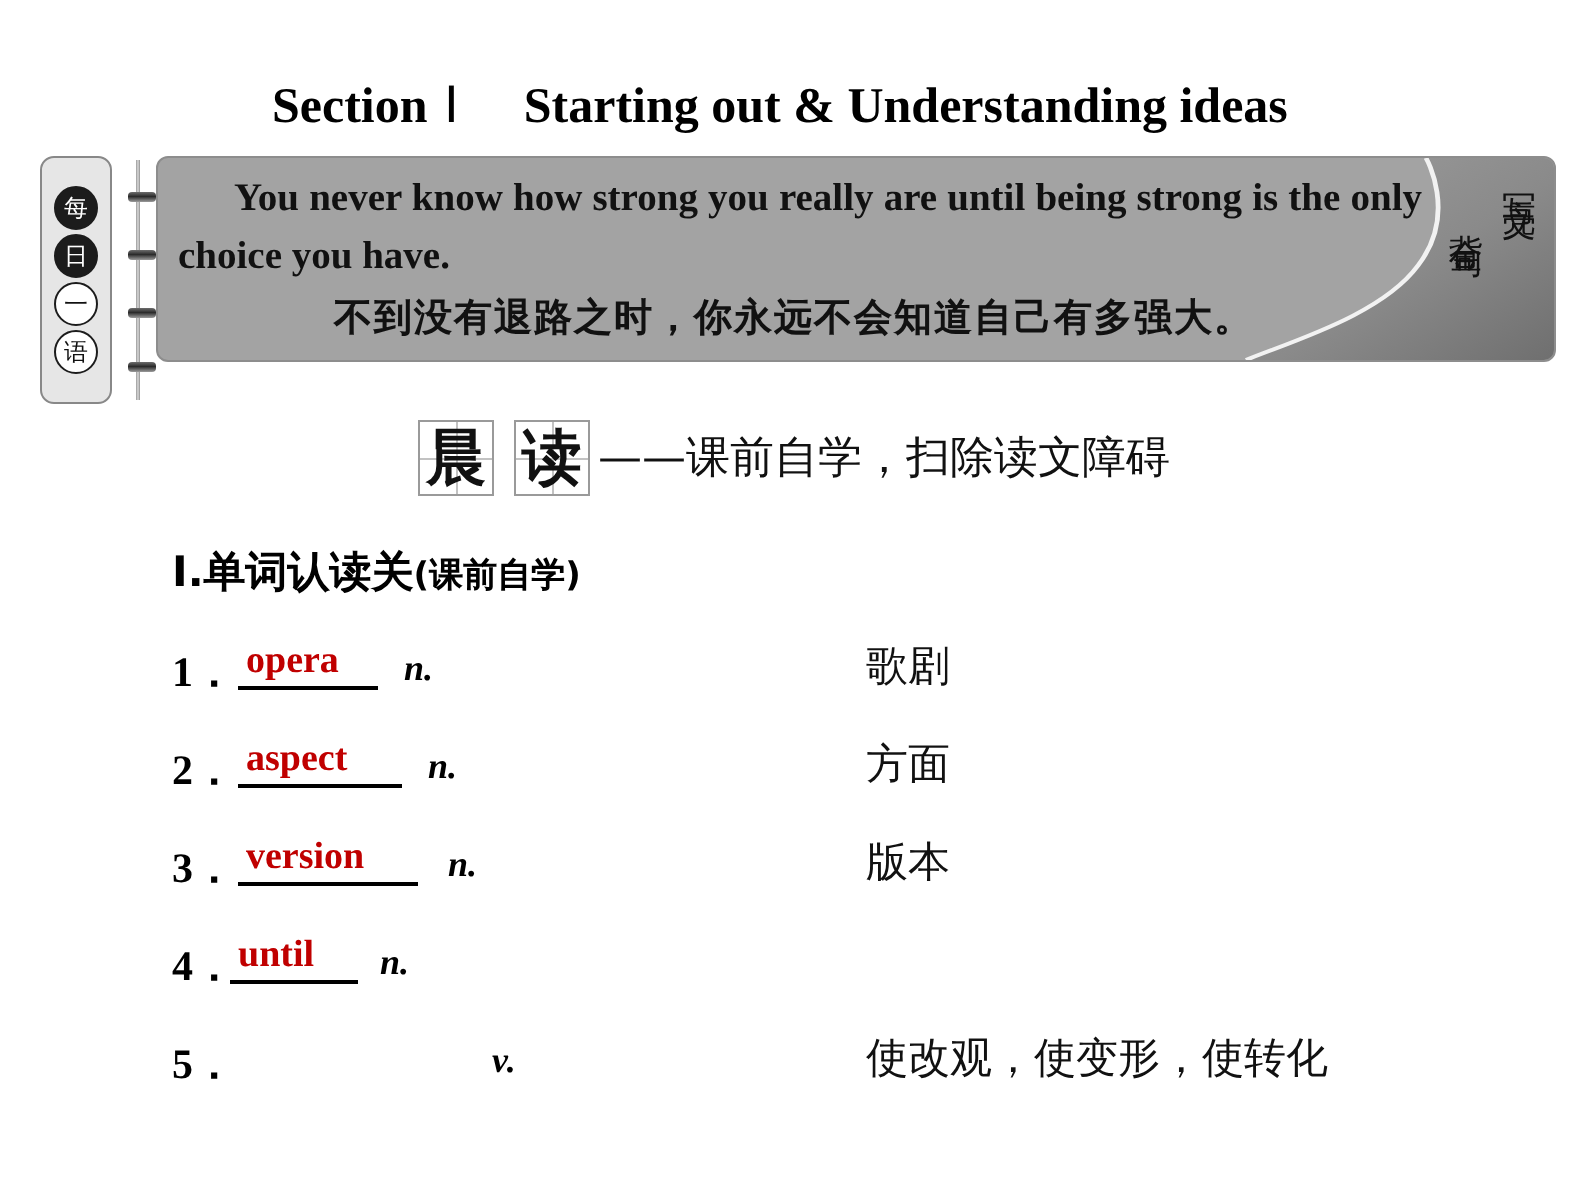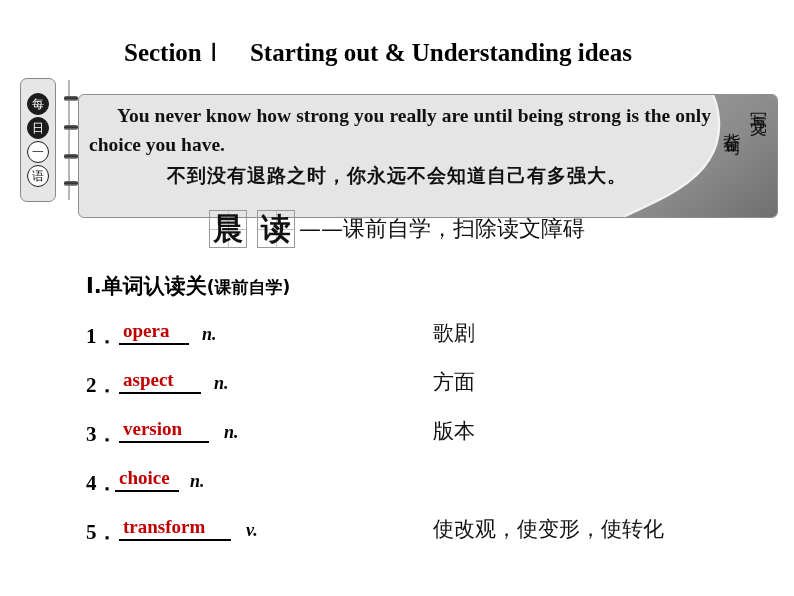--- a/index.html
+++ b/index.html
@@ -7,21 +7,21 @@
     width:794px;height:596px;
     background:#ffffff;
     font-family:"Liberation Serif",serif;
     overflow:hidden;
     position:relative;
   }
   .page{position:relative;width:794px;height:596px;}
 
   
   .title{
-    position:absolute;left:124px;top:38px;
+    position:absolute;left:136px;top:38px;
     font-family:"Liberation Serif",serif;
     font-weight:bold;font-size:25px;color:#000;
     white-space:nowrap;letter-spacing:0px;
   }
   .title .sec{}
   .title .rom{font-family:"Liberation Serif",serif;font-weight:normal;padding:0 2px;}
   .title .gap{display:inline-block;width:18px;}
 
   
   .quote-wrap{position:absolute;left:20px;top:78px;width:758px;height:124px;}
@@ -44,23 +44,23 @@
 
   
   .binding{position:absolute;left:42px;top:2px;width:16px;height:120px;}
   .binding .spine{position:absolute;left:6px;top:0;width:2px;height:120px;
      background:linear-gradient(to right,#9a9a9a,#d9d9d9,#8e8e8e);}
   .ring{position:absolute;left:2px;width:14px;height:5px;
      background:linear-gradient(to bottom,#6d6d6d,#2b2b2b 45%,#9b9b9b);
      border-radius:2px;}
 
   .quote-panel{
-    position:absolute;left:58px;top:16px;width:700px;height:124px;
+    position:absolute;left:58px;top:0px;width:700px;height:103px;
     border:1px solid #8d8d8d;border-radius:6px;overflow:hidden;
-    background:#e5e5e5;box-sizing:border-box;
+    background:#a3a3a3;box-sizing:border-box;
   }
   .quote-panel .swoosh{position:absolute;right:0;top:0;width:160px;height:100%;}
   .quote-text{
     position:absolute;left:0px;top:6px;width:640px;
     padding:0 8px 0 10px;box-sizing:border-box;
     font-family:"Liberation Serif",serif;font-weight:bold;
     font-size:19.5px;line-height:29px;color:#111;
   }
   .quote-en{text-align:justify;text-align-last:left;text-indent:28px;}
   .quote-cn{
@@ -221,26 +221,25 @@
 
     <div class="wrow">
       <span class="num">3．</span>
       <span class="blank" style="min-width:82px">version</span>
       <span class="pos" style="left:138px">n.</span>
       <span class="cn">版本</span>
     </div>
 
     <div class="wrow">
       <span class="num">4．</span>
-      <span class="blank" style="min-width:56px;left:29px">choice</span>
+      <span class="blank" style="min-width:56px;left:29px">until</span>
       <span class="pos" style="left:104px">n.</span>
     </div>
 
     <div class="wrow">
       <span class="num">5．</span>
-      <span class="blank" style="min-width:104px">transform</span>
       <span class="pos" style="left:160px">v.</span>
       <span class="cn">使改观，使变形，使转化</span>
     </div>
 
   </div>
 
 </div>
 
 </body></html>

